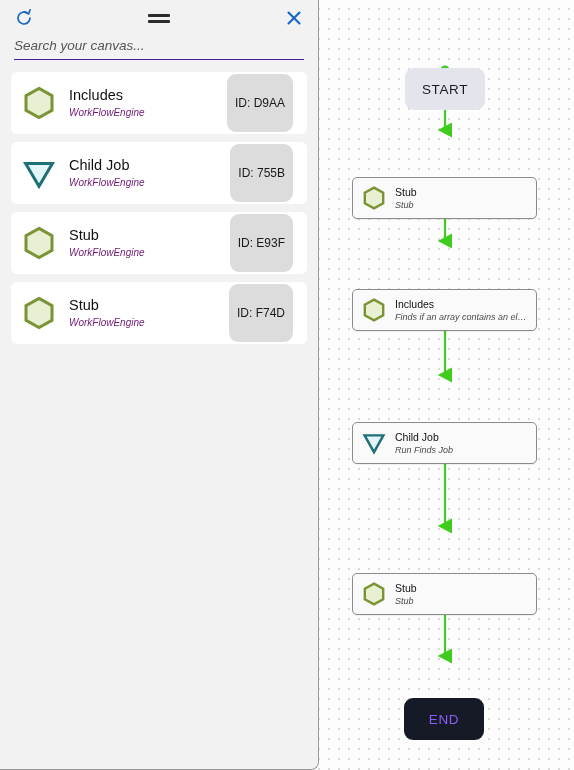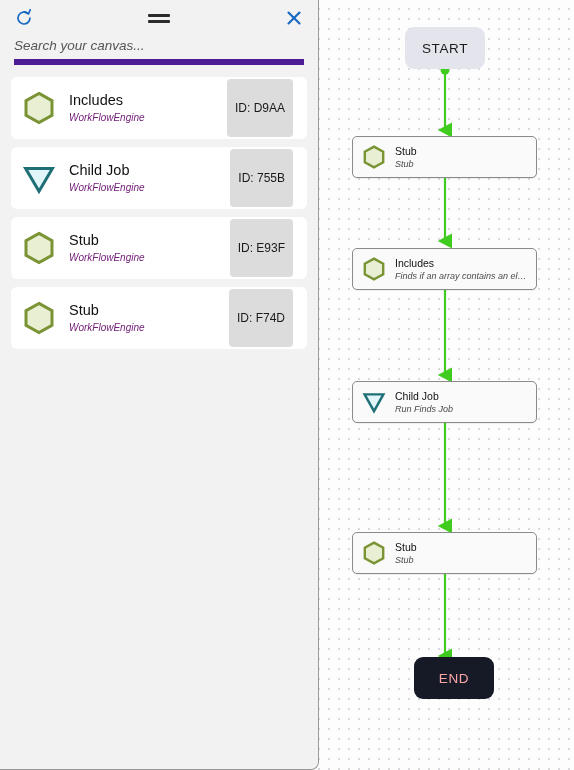--- a/index.html
+++ b/index.html
@@ -38,44 +38,45 @@
     position: absolute;
     left: 0; top: 0;
     width: 574px;
     height: 770px;
     pointer-events: none;
   }
 
   .fnode {
     position: absolute;
     box-sizing: border-box;
+    margin-top: 41px;
   }
 
   .terminal {
     border-radius: 9px;
     display: flex;
     align-items: center;
     justify-content: center;
     font-size: 13.5px;
     letter-spacing: 0.6px;
   }
   .terminal.start {
     background: #e3e4ec;
     color: #1b1b1f;
     width: 80px;
     height: 42px;
     left: 405px;
     top: 27px;
   }
   .terminal.end {
     background: #161a26;
-    color: #fca5a5;
+    color: #8b5cf6;
     width: 80px;
     height: 42px;
-    left: 414px;
+    left: 404px;
     top: 657px;
   }
 
   .stepnode {
     width: 185px;
     height: 42px;
     left: 352px;
     background: #fafafa;
     border: 1px solid #8a8a8a;
     border-radius: 5px;
@@ -174,21 +175,21 @@
   }
 
   #search-row {
     flex: 0 0 auto;
     padding: 0 14px 6px 14px;
   }
   #search-input {
     width: 100%;
     box-sizing: border-box;
     border: none;
-    border-bottom: 6px solid #4c1d95;
+    border-bottom: 1px solid #4c1d95;
     background: transparent;
     outline: none;
     font-family: "Liberation Sans", sans-serif;
     font-size: 13.5px;
     font-style: italic;
     color: #3a3a3a;
     padding: 2px 0 6px 0;
   }
   #search-input::placeholder {
     color: #555;
@@ -244,21 +245,21 @@
     font-style: italic;
     color: #701a75;
     line-height: 17px;
     white-space: nowrap;
   }
   .result-badge {
     flex: 0 0 auto;
     background: #dcdcdc;
     color: #1a1a1a;
     font-size: 12px;
-    border-radius: 4px;
+    border-radius: 9px;
     padding: 22px 8px;
     white-space: nowrap;
   }
 </style>
 </head>
 <body>
 
 <div id="canvas"></div>
 
 <div id="flow">

